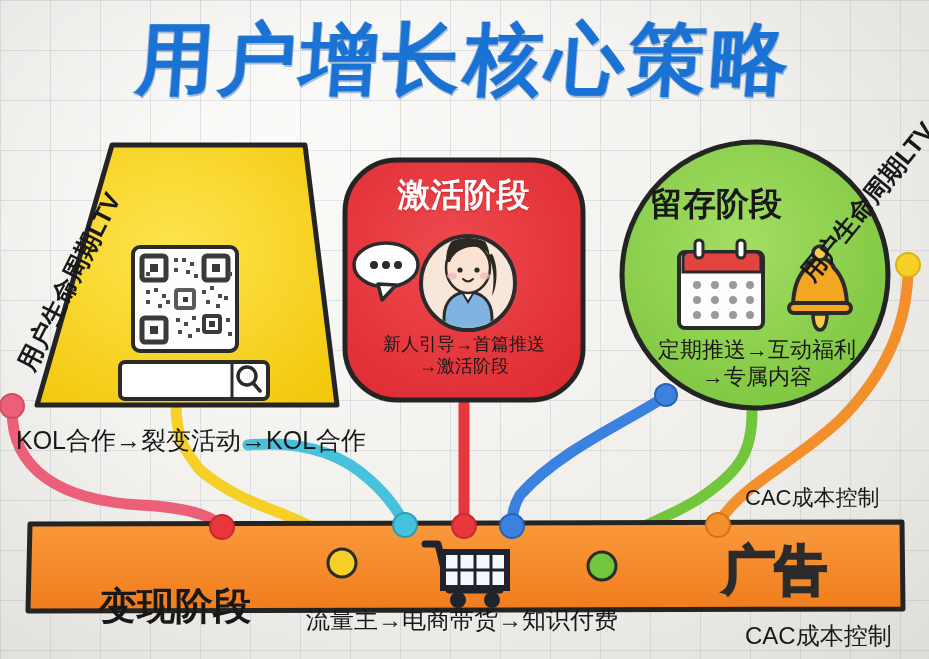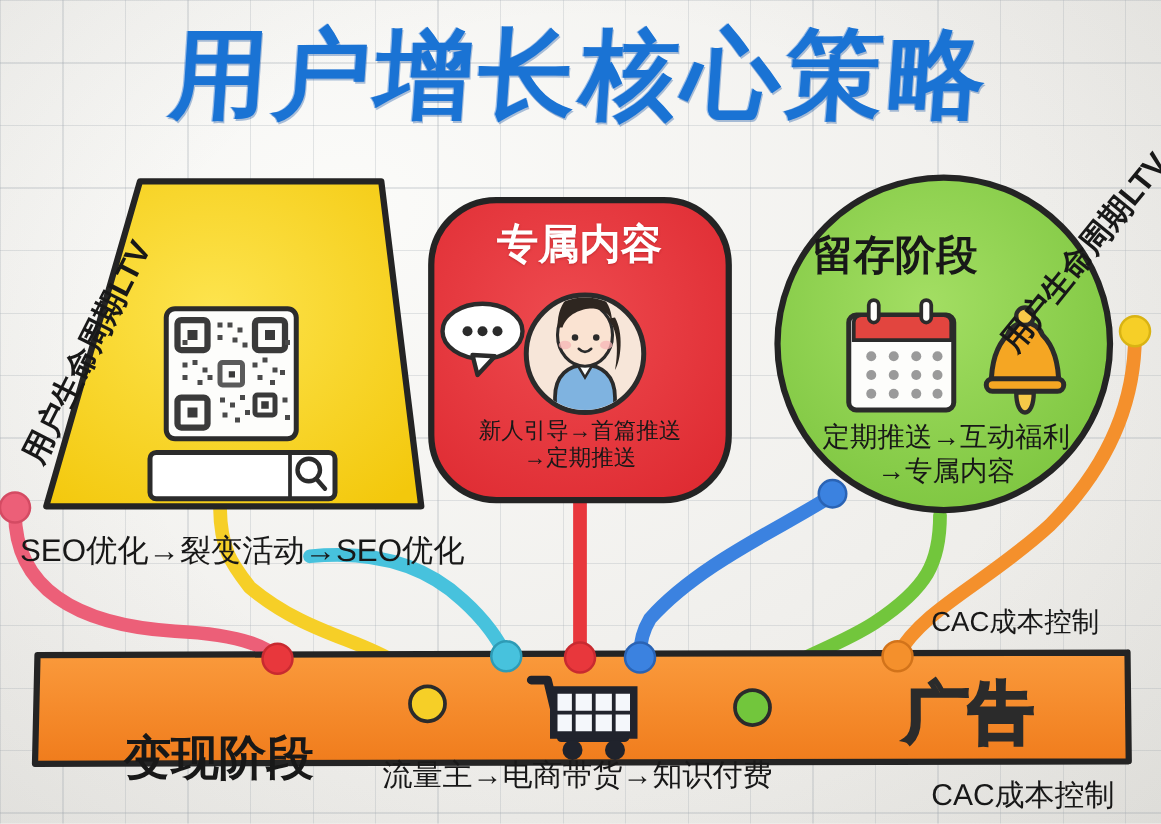--- a/index.html
+++ b/index.html
@@ -260,26 +260,26 @@
       <circle cx="512" cy="526" r="12" fill="#3b82e0" stroke="#2a63b4" stroke-width="2"></circle>
       <circle cx="666" cy="395" r="11" fill="#3b82e0" stroke="#2a63b4" stroke-width="2"></circle>
       <circle cx="602" cy="566" r="14" fill="#72c63c" stroke="#2b2b2b" stroke-width="3"></circle>
       <circle cx="718" cy="525" r="12" fill="#f4902c" stroke="#d2731a" stroke-width="2"></circle>
       <circle cx="908" cy="265" r="12" fill="#f6cf27" stroke="#d9b313" stroke-width="2"></circle>
     </g>
   </svg>
 
   <div class="txt" id="title">用户增长核心策略</div>
 
-  <div class="txt" id="act-title">专属内容</div>
+  <div class="txt" id="act-title">激活阶段</div>
   <div class="txt" id="ret-title">留存阶段</div>
   <div class="txt" id="mon-title">变现阶段</div>
 
-  <div class="txt" id="acq-caption">SEO优化→裂变活动→SEO优化</div>
-  <div class="txt" id="act-caption"><span>新人引导→首篇推送</span><br><span>→定期推送</span></div>
+  <div class="txt" id="acq-caption">KOL合作→裂变活动→KOL合作</div>
+  <div class="txt" id="act-caption"><span>新人引导→首篇推送</span><br><span>→激活阶段</span></div>
   <div class="txt" id="ret-caption"><span>定期推送→互动福利</span><br><span>→专属内容</span></div>
   <div class="txt" id="mon-caption">流量主→电商带货→知识付费</div>
 
   <div class="txt" id="ad-word">广告</div>
 
   <div class="txt" id="ltv-left">用户生命周期LTV</div>
   <div class="txt" id="ltv-right">用户生命周期LTV</div>
   <div class="txt" id="cac-top">CAC成本控制</div>
   <div class="txt" id="cac-bottom">CAC成本控制</div>
 

